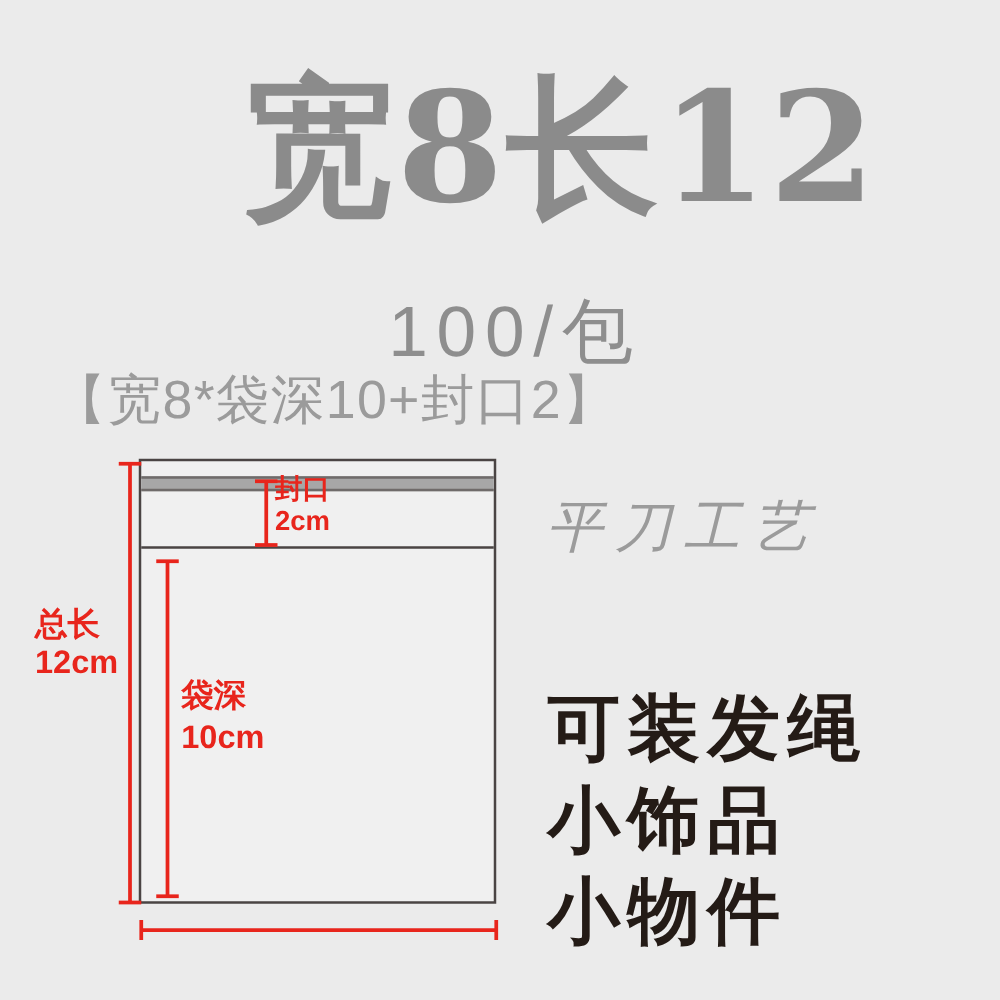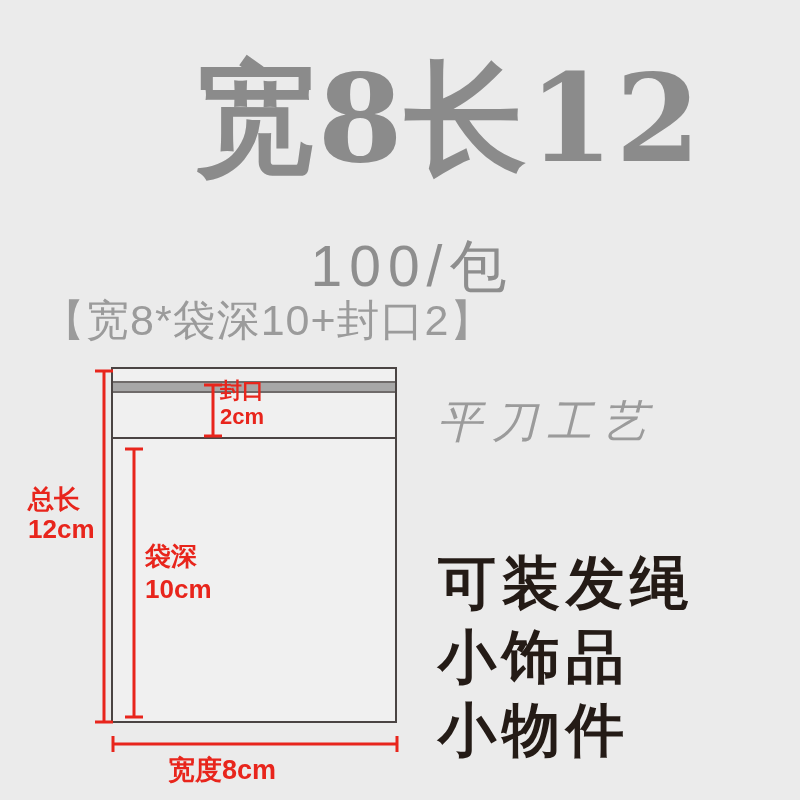--- a/index.html
+++ b/index.html
@@ -114,20 +114,19 @@
     <div>12cm</div>
   </div>
   <div class="red-label lbl-depth">
     <div>袋深</div>
     <div>10cm</div>
   </div>
   <div class="red-label lbl-seal">
     <div>封口</div>
     <div>2cm</div>
   </div>
-  <div class="red-label lbl-width">宽度8cm</div>
 
   <div class="feature-gray fg-0">平刀工艺</div>
   <div class="feature-black fb-0">可装发绳</div>
   <div class="feature-black fb-1">小饰品</div>
   <div class="feature-black fb-2">小物件</div>
 
 </div>
 
 </body></html>

